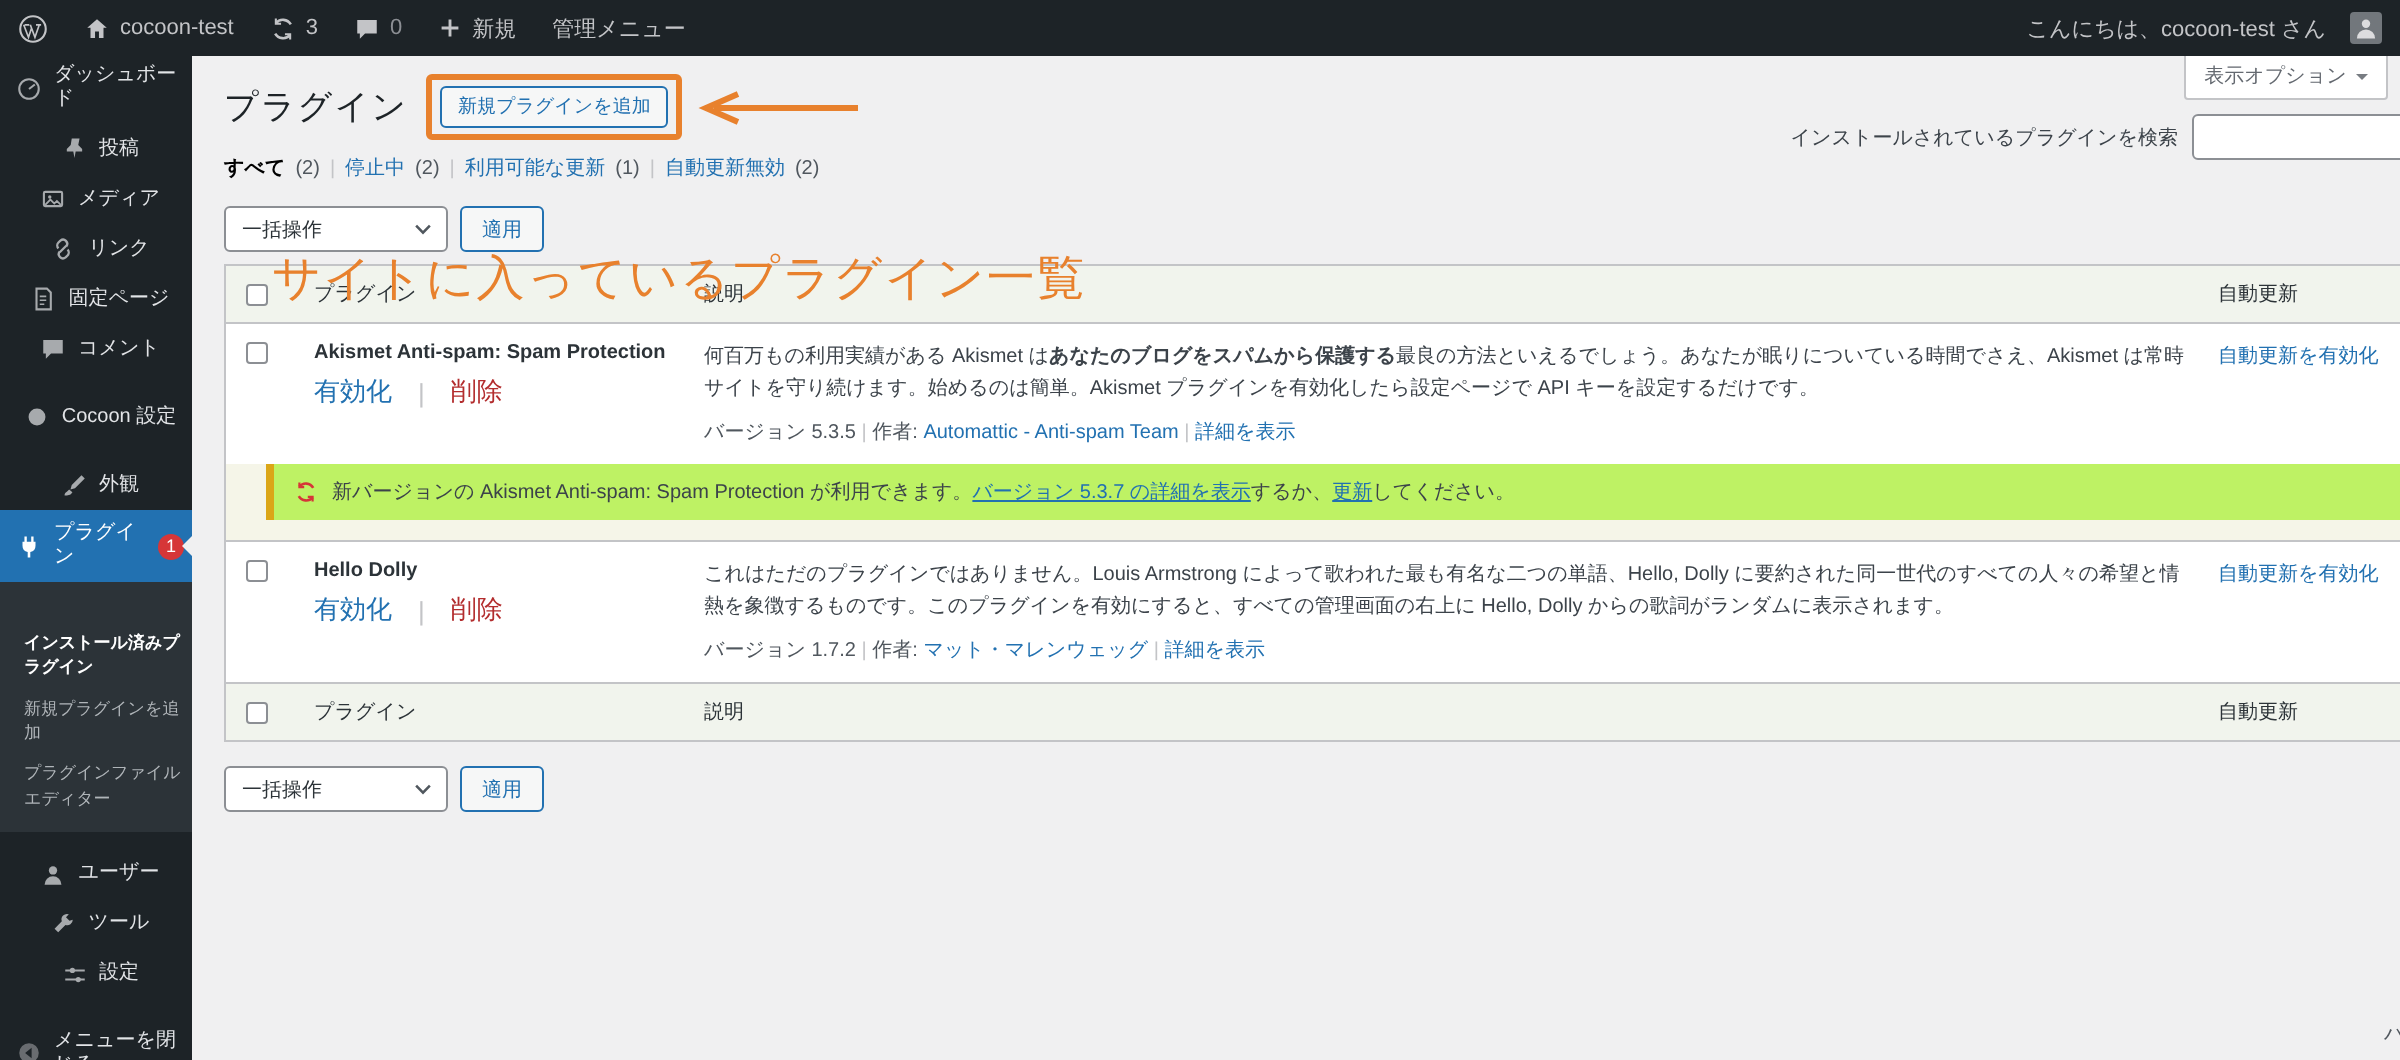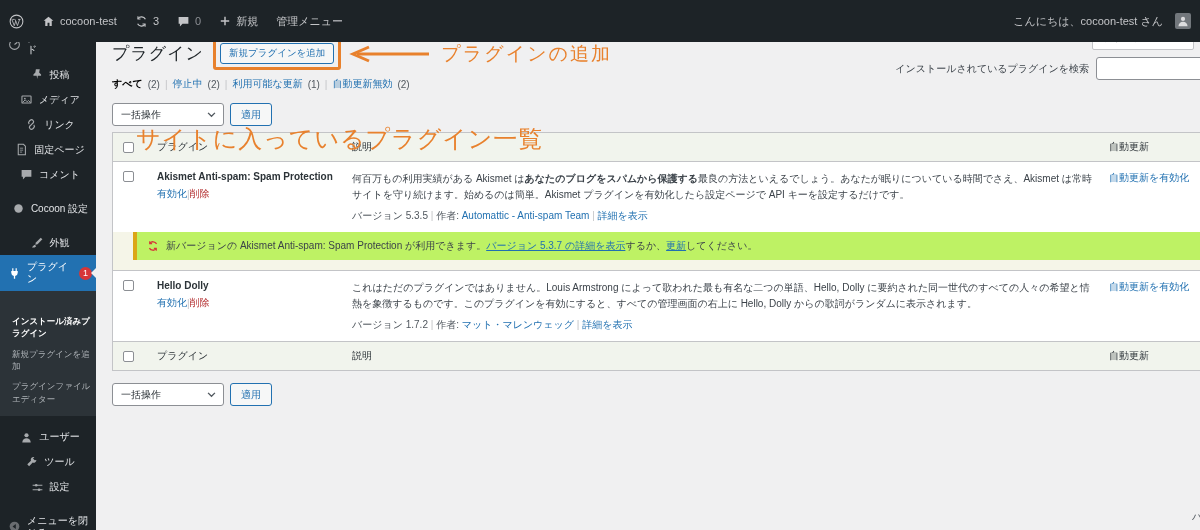--- a/index.html
+++ b/index.html
@@ -5,21 +5,21 @@
 * { box-sizing:border-box; margin:0; padding:0; }
 html,body { width:1200px; height:530px; }
 body {
   position:relative; overflow:hidden; background:#f0f0f1;
   font-family:"Liberation Sans","DejaVu Sans",sans-serif;
   color:#3c434a; font-size:10px;
 }
 svg { display:block; }
 
 
-.admin-bar { position:absolute; top:0; left:0; width:100%; height:42px; background:#1d2327;
+.admin-bar { position:absolute; top:0; left:0; width:100%; height:28px; background:#1d2327;
   display:flex; align-items:stretch; font-size:11px; color:#c3c4c7; z-index:60; }
 .ab-item { display:flex; align-items:center; gap:5px; padding:0 9px; cursor:pointer; white-space:nowrap; }
 .ab-item .dim { color:#8c8f94; }
 .ab-right { margin-left:auto; display:flex; align-items:stretch; }
 .avatar { width:16px; height:16px; background:#72777c; border-radius:2px; margin-left:7px;
   display:flex; align-items:center; justify-content:center; overflow:hidden; }
 
 
 .sidebar { position:absolute; top:26px; left:0; width:96px; height:504px; background:#1d2327;
   font-size:10px; color:#e2e4e7; }
@@ -80,21 +80,21 @@
 .t-foot { border-top:1px solid #c3c4c7; }
 .t-row { display:flex; padding:9px 10px; gap:10px; align-items:flex-start; }
 .t-row.bordered { border-top:1px solid #c3c4c7; }
 .col-cb { width:24px; flex:0 0 auto; }
 .col-name { width:185px; flex:0 0 auto; }
 .col-desc { flex:1 1 auto; }
 .col-auto { width:148px; flex:0 0 auto; }
 .cb { width:11px; height:11px; border:1px solid #8c8f94; border-radius:2px; background:#fff;
   appearance:none; -webkit-appearance:none; cursor:pointer; display:block; }
 .plugin-name { font-weight:bold; font-size:10px; color:#2c3338; }
-.row-actions { margin-top:5px; font-size:10px; display:flex; gap:0;align-items:center; }
+.row-actions { margin-top:5px; font-size:13px; display:flex; gap:13px;align-items:center; }
 .row-actions .activate { color:#2271b1; cursor:pointer; text-decoration:none; }
 .row-actions .delete { color:#b32d2e; cursor:pointer; text-decoration:none; }
 .desc { font-size:10px; line-height:1.55; color:#3c434a; }
 .desc b { font-weight:bold; }
 .meta-line { margin-top:7px; font-size:10px; color:#50575e; }
 .meta-line a { color:#2271b1; text-decoration:none; cursor:pointer; }
 .auto-link { font-size:10px; color:#2271b1; cursor:pointer; text-decoration:none;font-family:Liberation Mono, monospace; }
 
 .notice-row { background:#f5f5e8; padding:0 16px 10px 20px; }
 .notice-box { background:#bef264; border-left:4px solid #dba617; padding:7px 10px;
@@ -314,21 +314,20 @@
     <h1 class="page-title">プラグイン</h1>
     <span class="orange-box">
       <button class="add-btn">新規プラグインを追加</button>
     </span>
     <span class="anno-arrow">
       <svg width="86" height="18" viewBox="0 0 86 18">
           <path d="M84 9 H12" stroke="#e8812d" stroke-width="3" fill="none"></path>
           <path d="M24 2 L8 9 L24 16" stroke="#e8812d" stroke-width="3" fill="none"></path>
         </svg>
     </span>
-    <span class="anno-add">プラグインの追加</span>
   </div>
 
   <div class="filters">
     <span class="current-filter">すべて</span>
     <span class="count">(2)</span>
     <span class="sep">|</span>
     <a>停止中</a>
     <span class="count">(2)</span>
     <span class="sep">|</span>
     <a>利用可能な更新</a>

